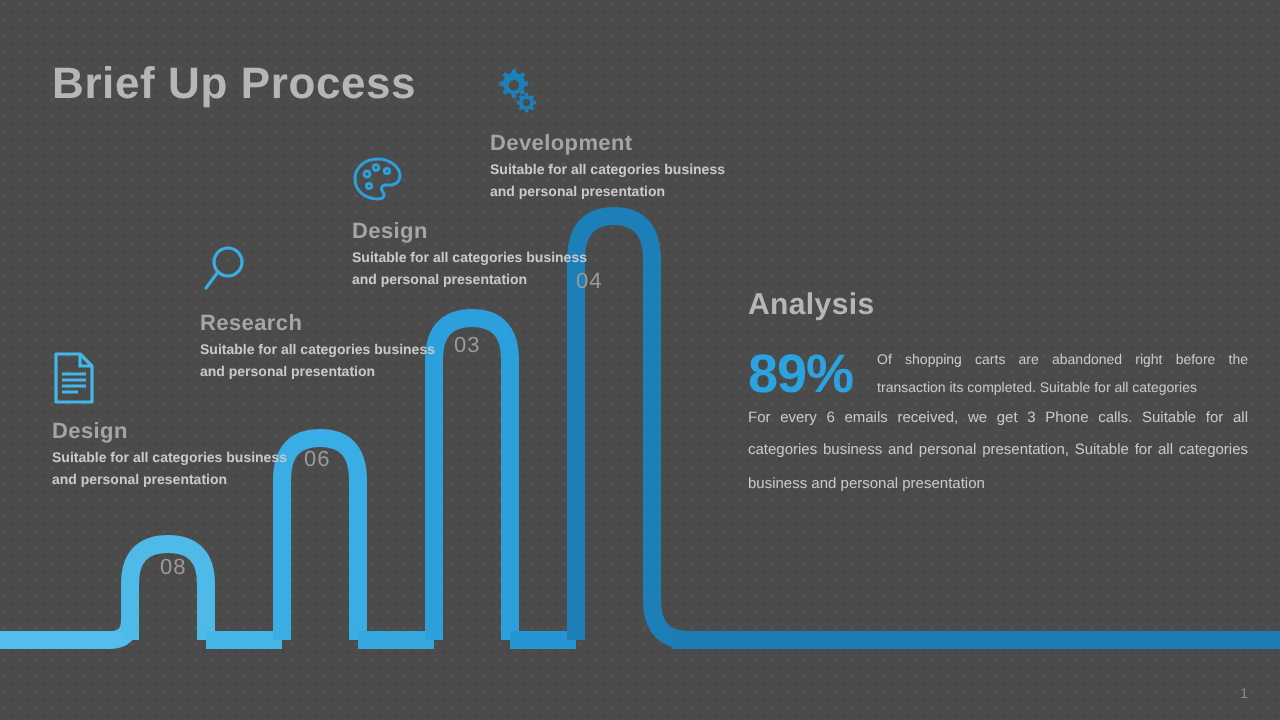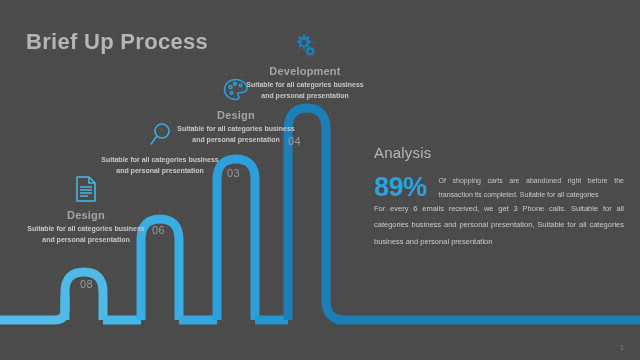--- a/index.html
+++ b/index.html
@@ -27,34 +27,34 @@
   #snake{position:absolute;left:0;top:0;width:640px;height:360px;}
 
   
   .step-num{
     position:absolute;font-size:11px;color:#9a9a9a;font-weight:normal;
     letter-spacing:0.5px;
     text-align:right;
   }
 
   
-  .step{position:absolute;text-align:center;}
+  .step{position:absolute;text-align:left;}
   .step .icon{display:block;margin:0 auto 3px auto;}
   .step .st-title{
     display:block;font-size:11px;font-weight:bold;color:#a5a5a5;
     margin-bottom:3px;letter-spacing:0.2px;
   }
   .step .st-desc{
     display:block;font-size:7px;line-height:1.55;color:#c9c9c9;
     font-weight:bold;
   }
 
   
   #analysis{position:absolute;left:374px;top:144px;width:250px;}
-  #an-title{font-size:15px;font-weight:normal;color:#b6b6b6;letter-spacing:0.2px;}
+  #an-title{font-size:15px;font-weight:bold;color:#b6b6b6;letter-spacing:0.2px;}
   #an-row{display:flex;align-items:flex-end;margin-top:11px;gap:12px;}
   #an-pct{font-size:27px;font-weight:bold;color:#2aa3e0;line-height:1;letter-spacing:-0.5px;}
   #an-pct-desc{font-size:7px;line-height:1.95;color:#c9c9c9;text-align:justify;flex:1;padding-top:2px;}
   #an-body{font-size:7.5px;line-height:2.15;color:#c9c9c9;text-align:justify;}
 
   
   #pagenum{
     position:absolute;right:16px;bottom:9px;
     font-size:7px;color:#8d8d8d;
   }
@@ -112,20 +112,21 @@
     <span class="st-desc">Suitable for all categories business and personal presentation</span>
   </div>
 
   <div class="step" style="left:100px;top:122px;width:120px;">
     <span class="icon">
       <svg width="24" height="26" viewBox="0 0 24 26" fill="none" stroke="#3aaee4" stroke-width="1.6">
         <circle cx="14" cy="9" r="7"></circle>
         <path d="M9 14 L3 22" stroke-linecap="round"></path>
       </svg>
     </span>
+    <span class="st-title">Research</span>
     <span class="st-desc">Suitable for all categories business and personal presentation</span>
   </div>
 
   <div class="step" style="left:176px;top:78px;width:120px;">
     <span class="icon">
       <svg width="26" height="24" viewBox="0 0 26 24" fill="none" stroke="#2ca0dc" stroke-width="1.5">
         <path d="M13 1.5 C6 1.5 1.5 6 1.5 11.5 C1.5 17 6 21.5 13 21.5 c2 0 3-1 3-2.2 c0-1.4-1.3-1.7-1.3-3 c0-1 0.9-1.8 2-1.8 h2.3 c3 0 5-2 5-4.7 C24 6 19.4 1.5 13 1.5 Z"></path>
         <circle cx="7.5" cy="9" r="1.5"></circle>
           <circle cx="12" cy="5.8" r="1.4"></circle>
         <circle cx="17.5" cy="7.5" r="1.3"></circle>

